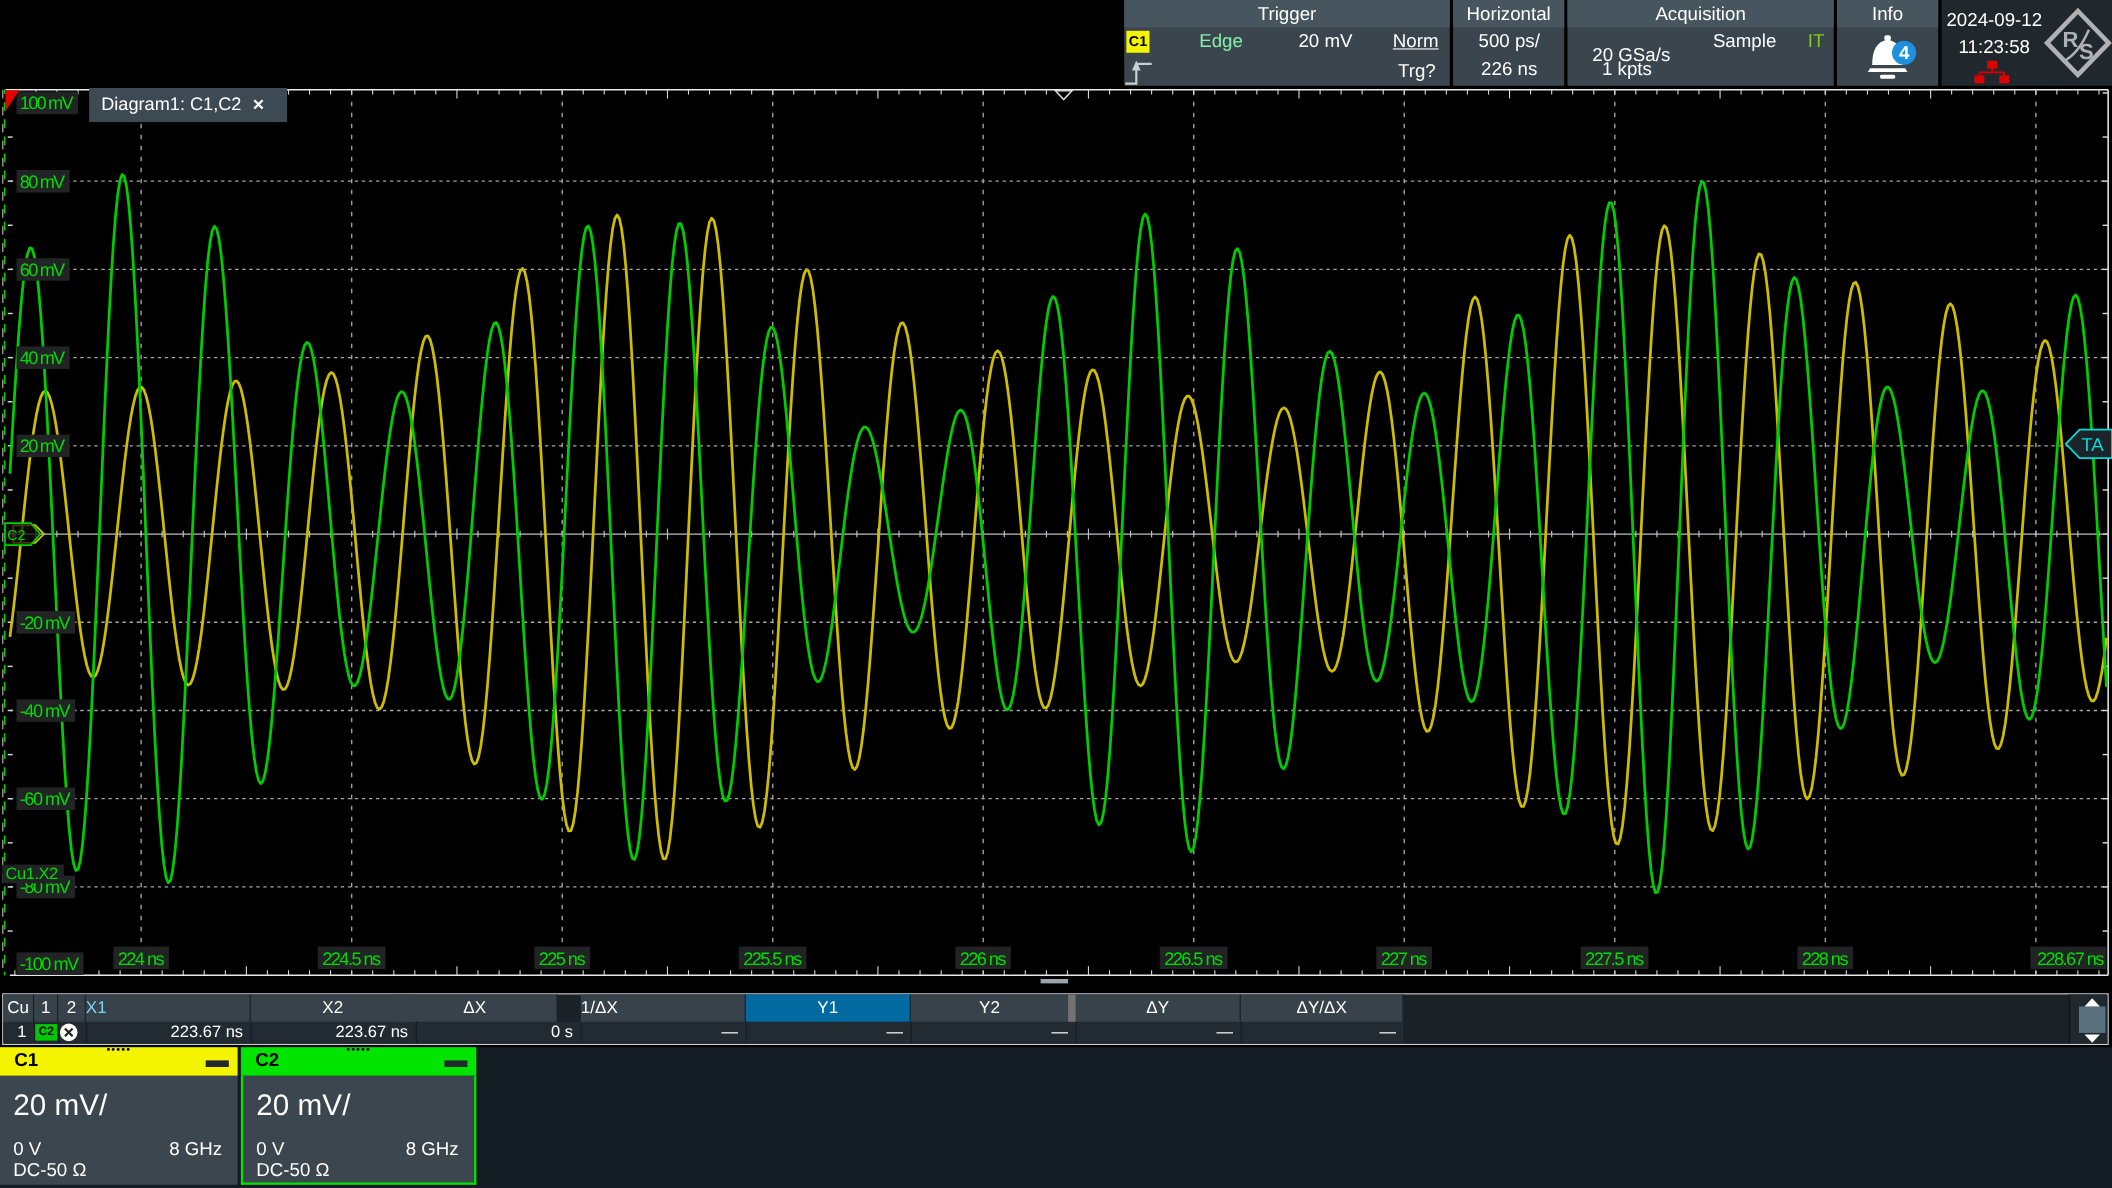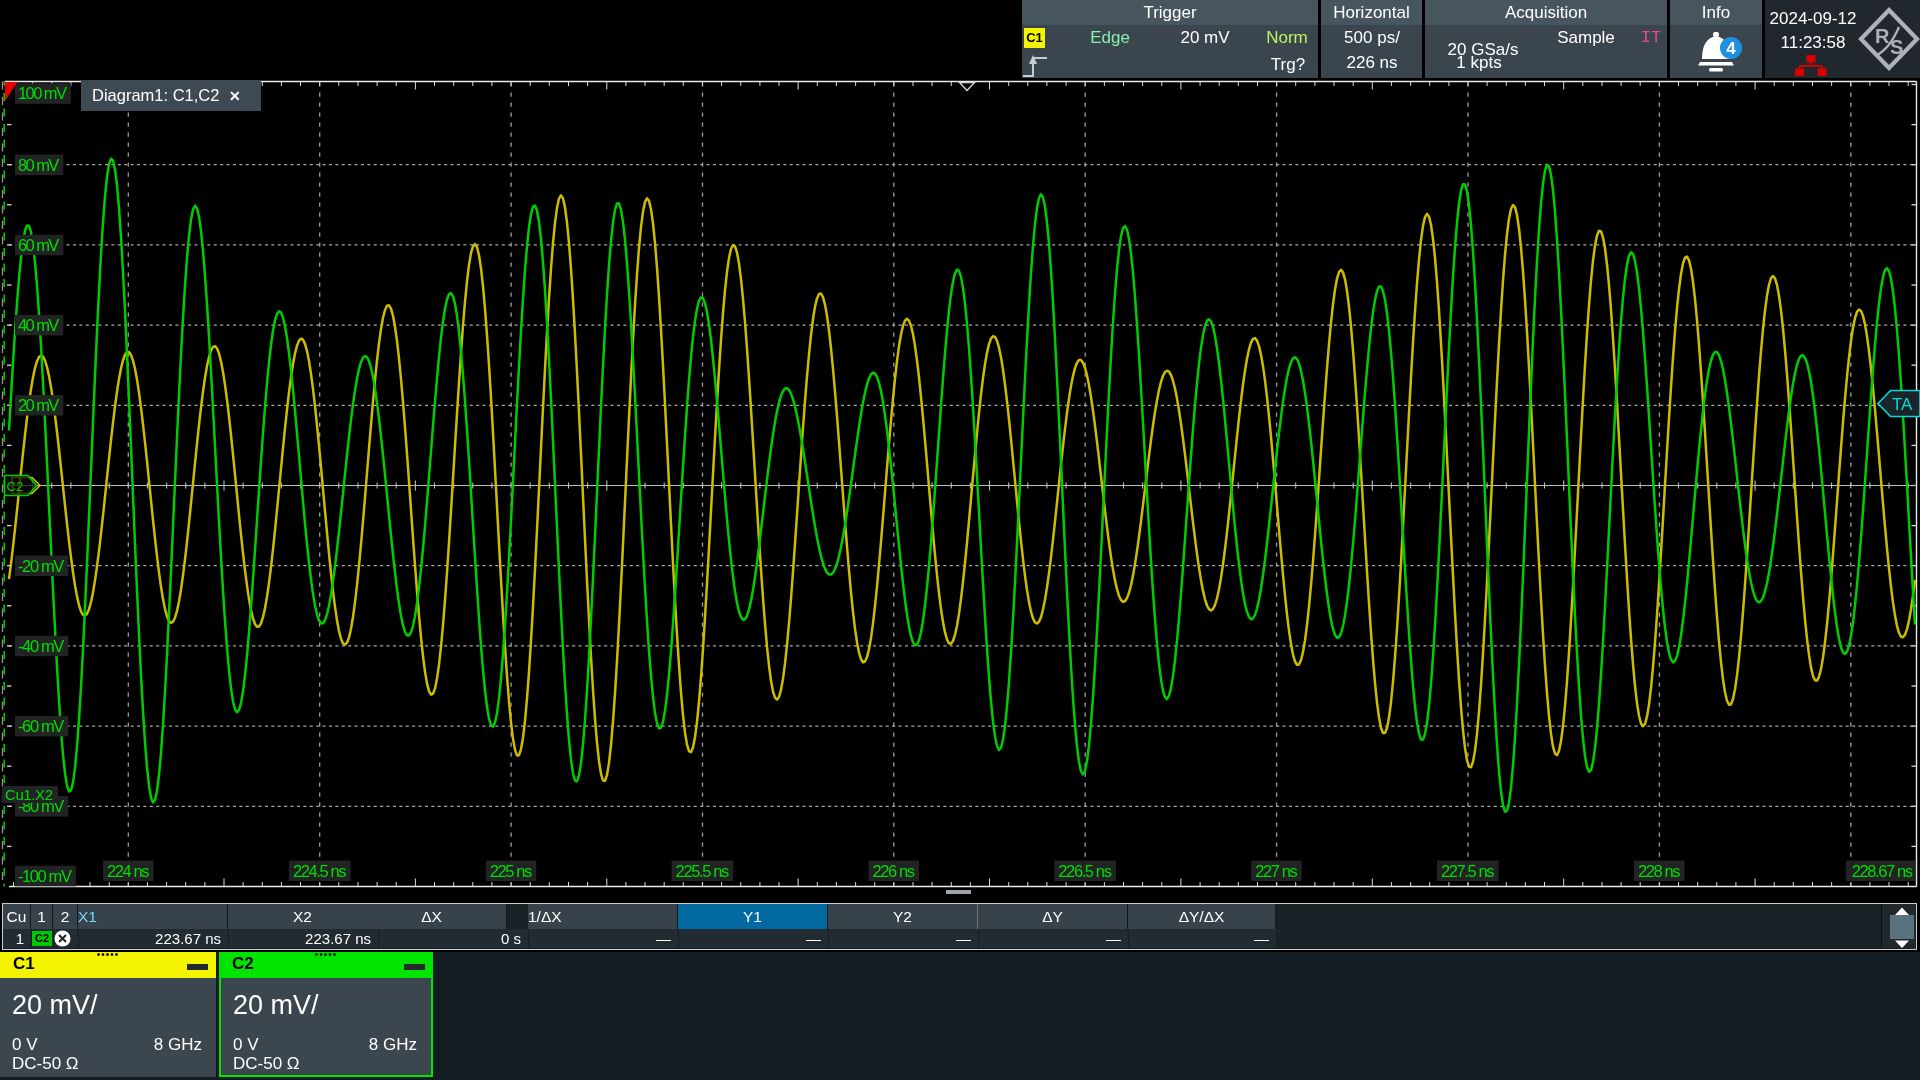--- a/index.html
+++ b/index.html
@@ -436,41 +436,41 @@
     <text x="6.5" y="491" font-size="13" fill="#00ce00">C2</text>
     <polygon points="1920,390.5 1890.5,390.5 1878,403.5 1890.5,416.5 1920,416.5" fill="#1d2429" stroke="#00dcdc" stroke-width="1.6"></polygon>
     <text x="1892" y="410" font-size="17" fill="#00dcdc">TA</text>
   </svg>
 <div class="abs" style="left:81px;top:80px;width:180px;height:31px;background:#3d4a54;color:#fff;font-size:16.5px;line-height:31px;padding-left:11px">Diagram1: C1,C2 <span style="font-size:14px;margin-left:5px;font-weight:bold">✕</span></div>
 <div class="panel" style="left:1022px;width:296px">
     <div class="phead">Trigger</div>
   </div>
 <div class="ptxt" style="left:1110px;top:28px;font-size:17px;color:#86efac;transform:translateX(-50%);">Edge</div>
 <div class="ptxt" style="left:1205px;top:28px;font-size:17px;color:#fff;transform:translateX(-50%);">20 mV</div>
-<div class="ptxt" style="left:1287px;top:28px;font-size:17px;color:#bef264;transform:translateX(-50%);">Norm</div>
+<div class="ptxt" style="left:1287px;top:28px;font-size:17px;color:#ffffff;transform:translateX(-50%);text-decoration:underline;">Norm</div>
 <div class="ptxt" style="left:1288px;top:55px;font-size:17px;color:#fff;transform:translateX(-50%);">Trg?</div>
 <div class="abs" style="left:1024px;top:28px;width:21px;height:20px;background:#f4f400;color:#000;font-size:13px;font-weight:bold;text-align:center;line-height:20px">C1</div>
 <svg class="abs" style="left:1020px;top:50px" width="34" height="30" viewBox="0 0 34 30">
     <g stroke="#c7ced2" stroke-width="2" fill="none">
       <path d="M3 26 H13 V10"></path>
       <path d="M13 8 H27"></path>
     </g>
     <polygon points="9,14 13,5 17,14" fill="#c7ced2"></polygon>
   </svg>
 <div class="panel" style="left:1321px;width:101px">
     <div class="phead">Horizontal</div>
   </div>
 <div class="ptxt" style="left:1372px;top:28px;font-size:17px;color:#fff;transform:translateX(-50%);">500 ps/</div>
 <div class="ptxt" style="left:1372px;top:53px;font-size:17px;color:#fff;transform:translateX(-50%);">226 ns</div>
 <div class="panel" style="left:1425px;width:242px">
     <div class="phead">Acquisition</div>
   </div>
 <div class="ptxt" style="left:1483px;top:28px;font-size:17px;color:#fff;transform:translateX(-50%);margin-top:12px;">20 GSa/s</div>
 <div class="ptxt" style="left:1586px;top:28px;font-size:17px;color:#fff;transform:translateX(-50%);">Sample</div>
-<div class="ptxt" style="left:1651px;top:28px;font-size:17px;color:#ec4899;transform:translateX(-50%);font-family:Liberation Mono, monospace;">IT</div>
+<div class="ptxt" style="left:1651px;top:28px;font-size:17px;color:#84cc16;transform:translateX(-50%);">IT</div>
 <div class="ptxt" style="left:1479px;top:53px;font-size:17px;color:#fff;transform:translateX(-50%);">1 kpts</div>
 <div class="panel" style="left:1670px;width:92px">
     <div class="phead">Info</div>
   </div>
 <svg class="abs" style="left:1694px;top:30px" width="50" height="44" viewBox="0 0 50 44">
 <path d="M8 29 C8 16 12 8 22 6 C32 8 36 16 36 29 Z" fill="#fff"></path>
 <rect x="19" y="2" width="6" height="5" rx="2" fill="#fff"></rect>
 <polygon points="6,32 38,32 40,35.5 4,35.5" fill="#fff"></polygon>
 <rect x="15" y="38" width="14" height="3.5" rx="1.5" fill="#fff"></rect>
 <circle cx="37" cy="18" r="11" fill="#1f8fdf"></circle>
@@ -498,21 +498,21 @@
 <div class="abs" style="left:946px;top:890px;width:25px;height:4px;background:#9aa4aa"></div>
 <div class="abs" style="left:2px;top:903px;width:1915px;height:47px;background:#1a2127;border:1px solid #c9ced1">
     <div class="abs" style="left:0px;top:0;width:28px;height:25px;background:#37424b;border-right:1px solid #141a1f;color:#fff;font-size:15.5px;text-align:center;line-height:25px">Cu</div>
     <div class="abs" style="left:28px;top:0;width:22px;height:25px;background:#37424b;border-right:1px solid #141a1f;color:#fff;font-size:15.5px;text-align:center;line-height:25px">1</div>
     <div class="abs" style="left:50px;top:0;width:25px;height:25px;background:#37424b;border-right:1px solid #141a1f;color:#fff;font-size:15.5px;text-align:center;line-height:25px">2</div>
     <div class="abs" style="left:75px;top:0;width:150px;height:25px;background:#37424b;border-right:1px solid #141a1f;color:#7dd3fc;font-size:15.5px;line-height:25px">X1</div>
     <div class="abs" style="left:225px;top:0;width:150px;height:25px;background:#37424b;border-right:1px solid #141a1f;color:#fff;font-size:15.5px;text-align:center;line-height:25px">X2</div>
     <div class="abs" style="left:354px;top:0;width:150px;height:25px;background:#37424b;border-right:1px solid #141a1f;color:#fff;font-size:15.5px;text-align:center;line-height:25px">ΔX</div>
     <div class="abs" style="left:525px;top:0;width:150px;height:25px;background:#37424b;border-right:1px solid #141a1f;color:#fff;font-size:15.5px;text-align:left;line-height:25px">1/ΔX</div>
     <div class="abs" style="left:675px;top:0;width:150px;height:25px;background:#0369a1;border-right:1px solid #141a1f;color:#fff;font-size:15.5px;text-align:center;line-height:25px">Y1</div>
-    <div class="abs" style="left:825px;top:0;width:150px;height:25px;background:#37424b;border-right:1px solid #737373;color:#fff;font-size:15.5px;text-align:center;line-height:25px">Y2</div>
+    <div class="abs" style="left:825px;top:0;width:150px;height:25px;background:#37424b;border-right:7px solid #737373;color:#fff;font-size:15.5px;text-align:center;line-height:25px">Y2</div>
     <div class="abs" style="left:975px;top:0;width:150px;height:25px;background:#37424b;border-right:1px solid #141a1f;color:#fff;font-size:15.5px;text-align:center;line-height:25px">ΔY</div>
     <div class="abs" style="left:1125px;top:0;width:148px;height:25px;background:#37424b;border-right:1px solid #141a1f;color:#fff;font-size:15.5px;text-align:center;line-height:25px">ΔY/ΔX</div>
     <div class="abs" style="left:0;top:25px;width:1273px;height:19px;background:#222b32"></div>
     <div class="abs" style="left:28px;top:25px;width:1px;height:19px;background:#161d22"></div>
     <div class="abs" style="left:50px;top:25px;width:1px;height:19px;background:#161d22"></div>
     <div class="abs" style="left:75px;top:25px;width:1px;height:19px;background:#161d22"></div>
     <div class="abs" style="left:225px;top:25px;width:1px;height:19px;background:#161d22"></div>
     <div class="abs" style="left:375px;top:25px;width:1px;height:19px;background:#161d22"></div>
     <div class="abs" style="left:525px;top:25px;width:1px;height:19px;background:#161d22"></div>
     <div class="abs" style="left:675px;top:25px;width:1px;height:19px;background:#161d22"></div>

